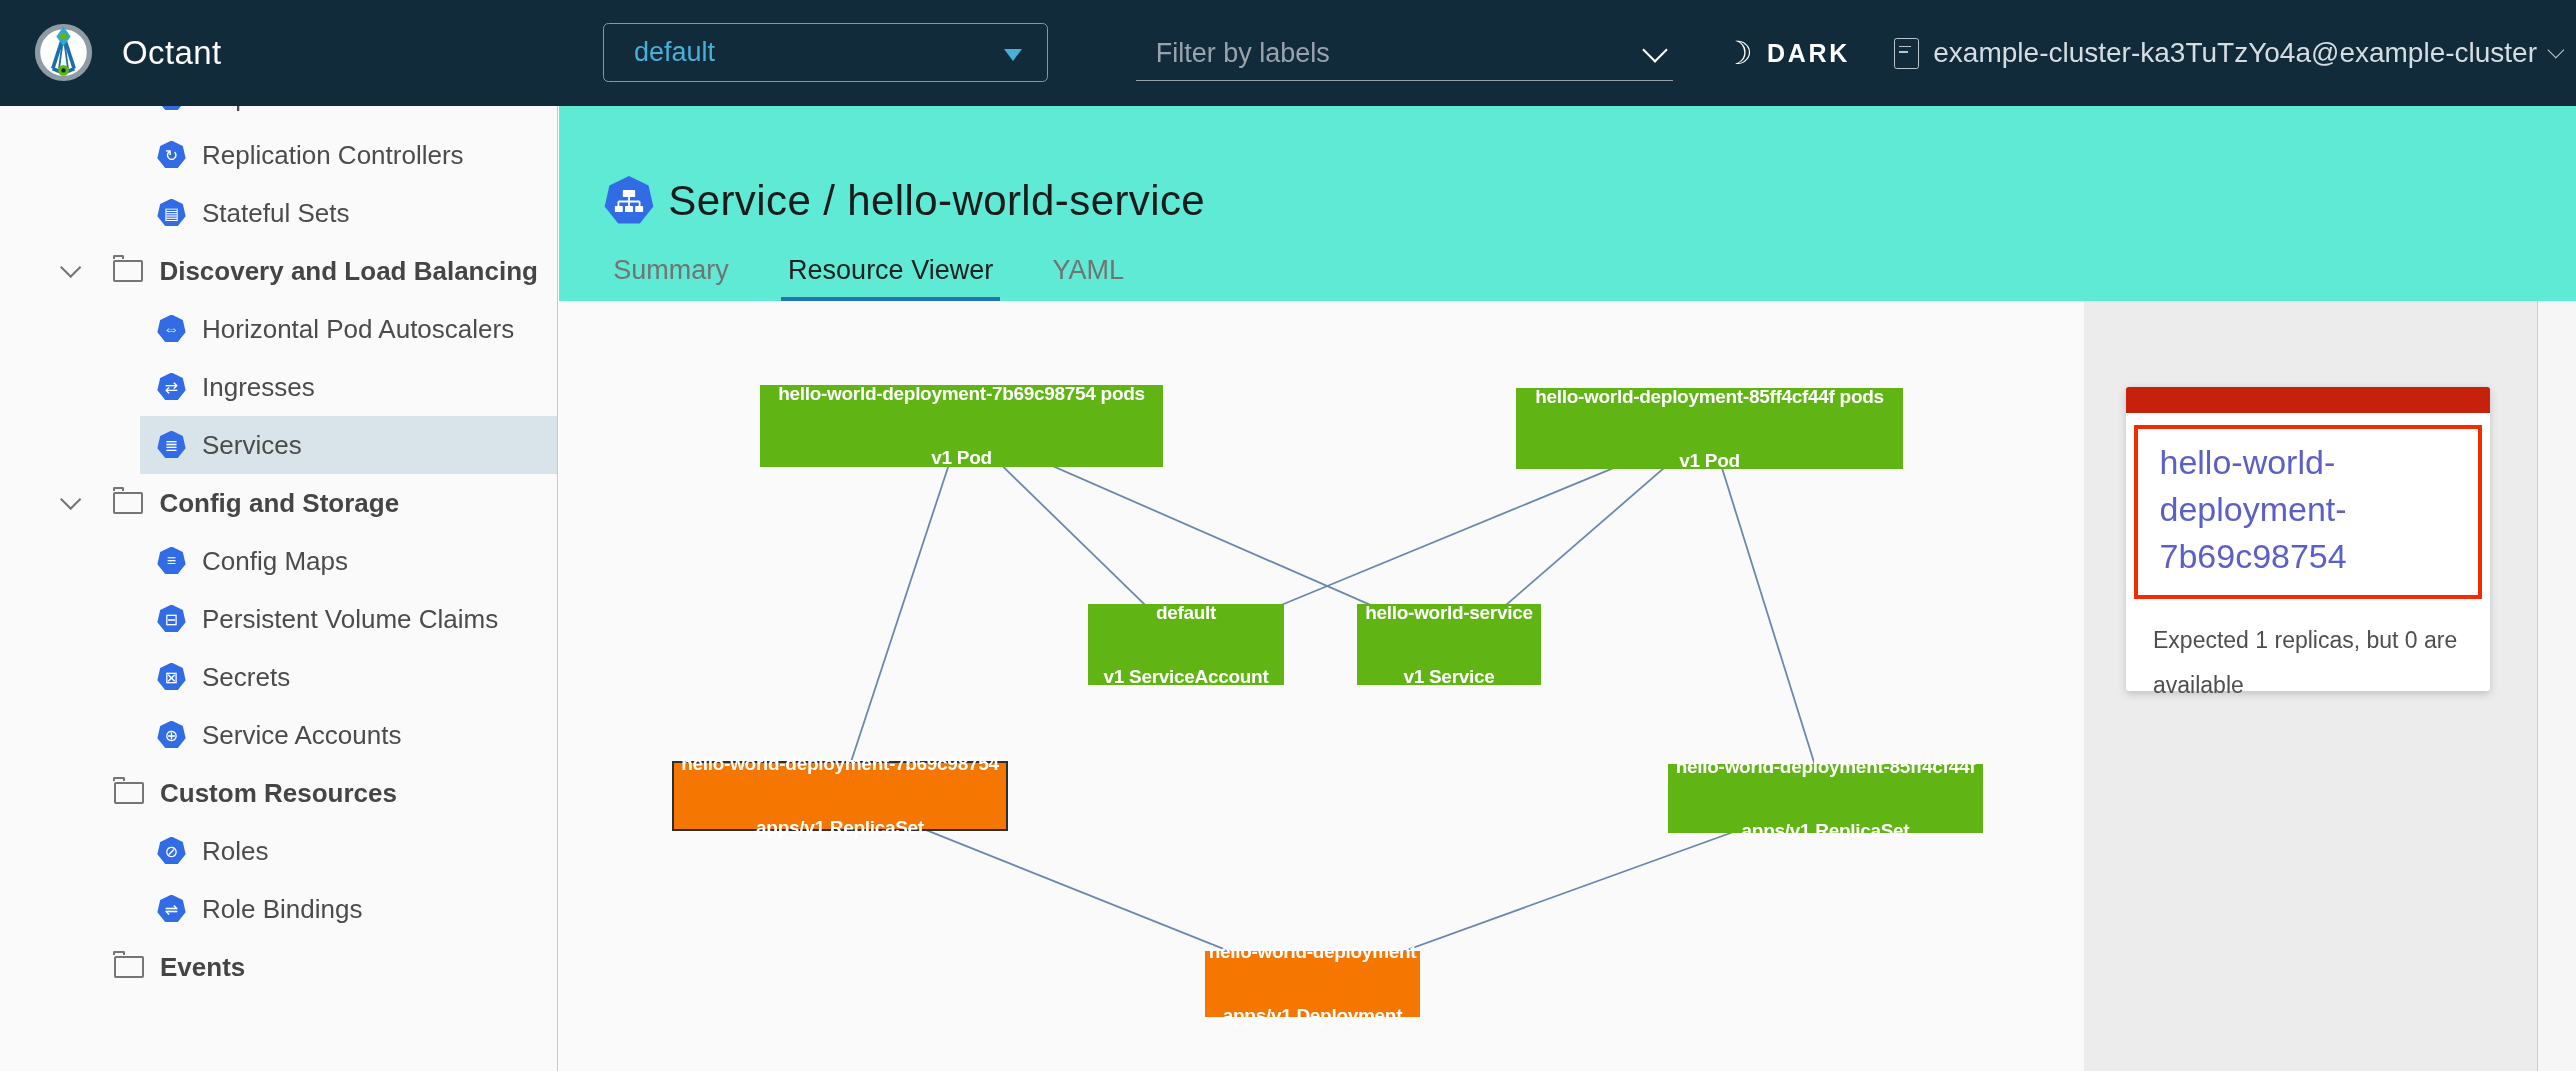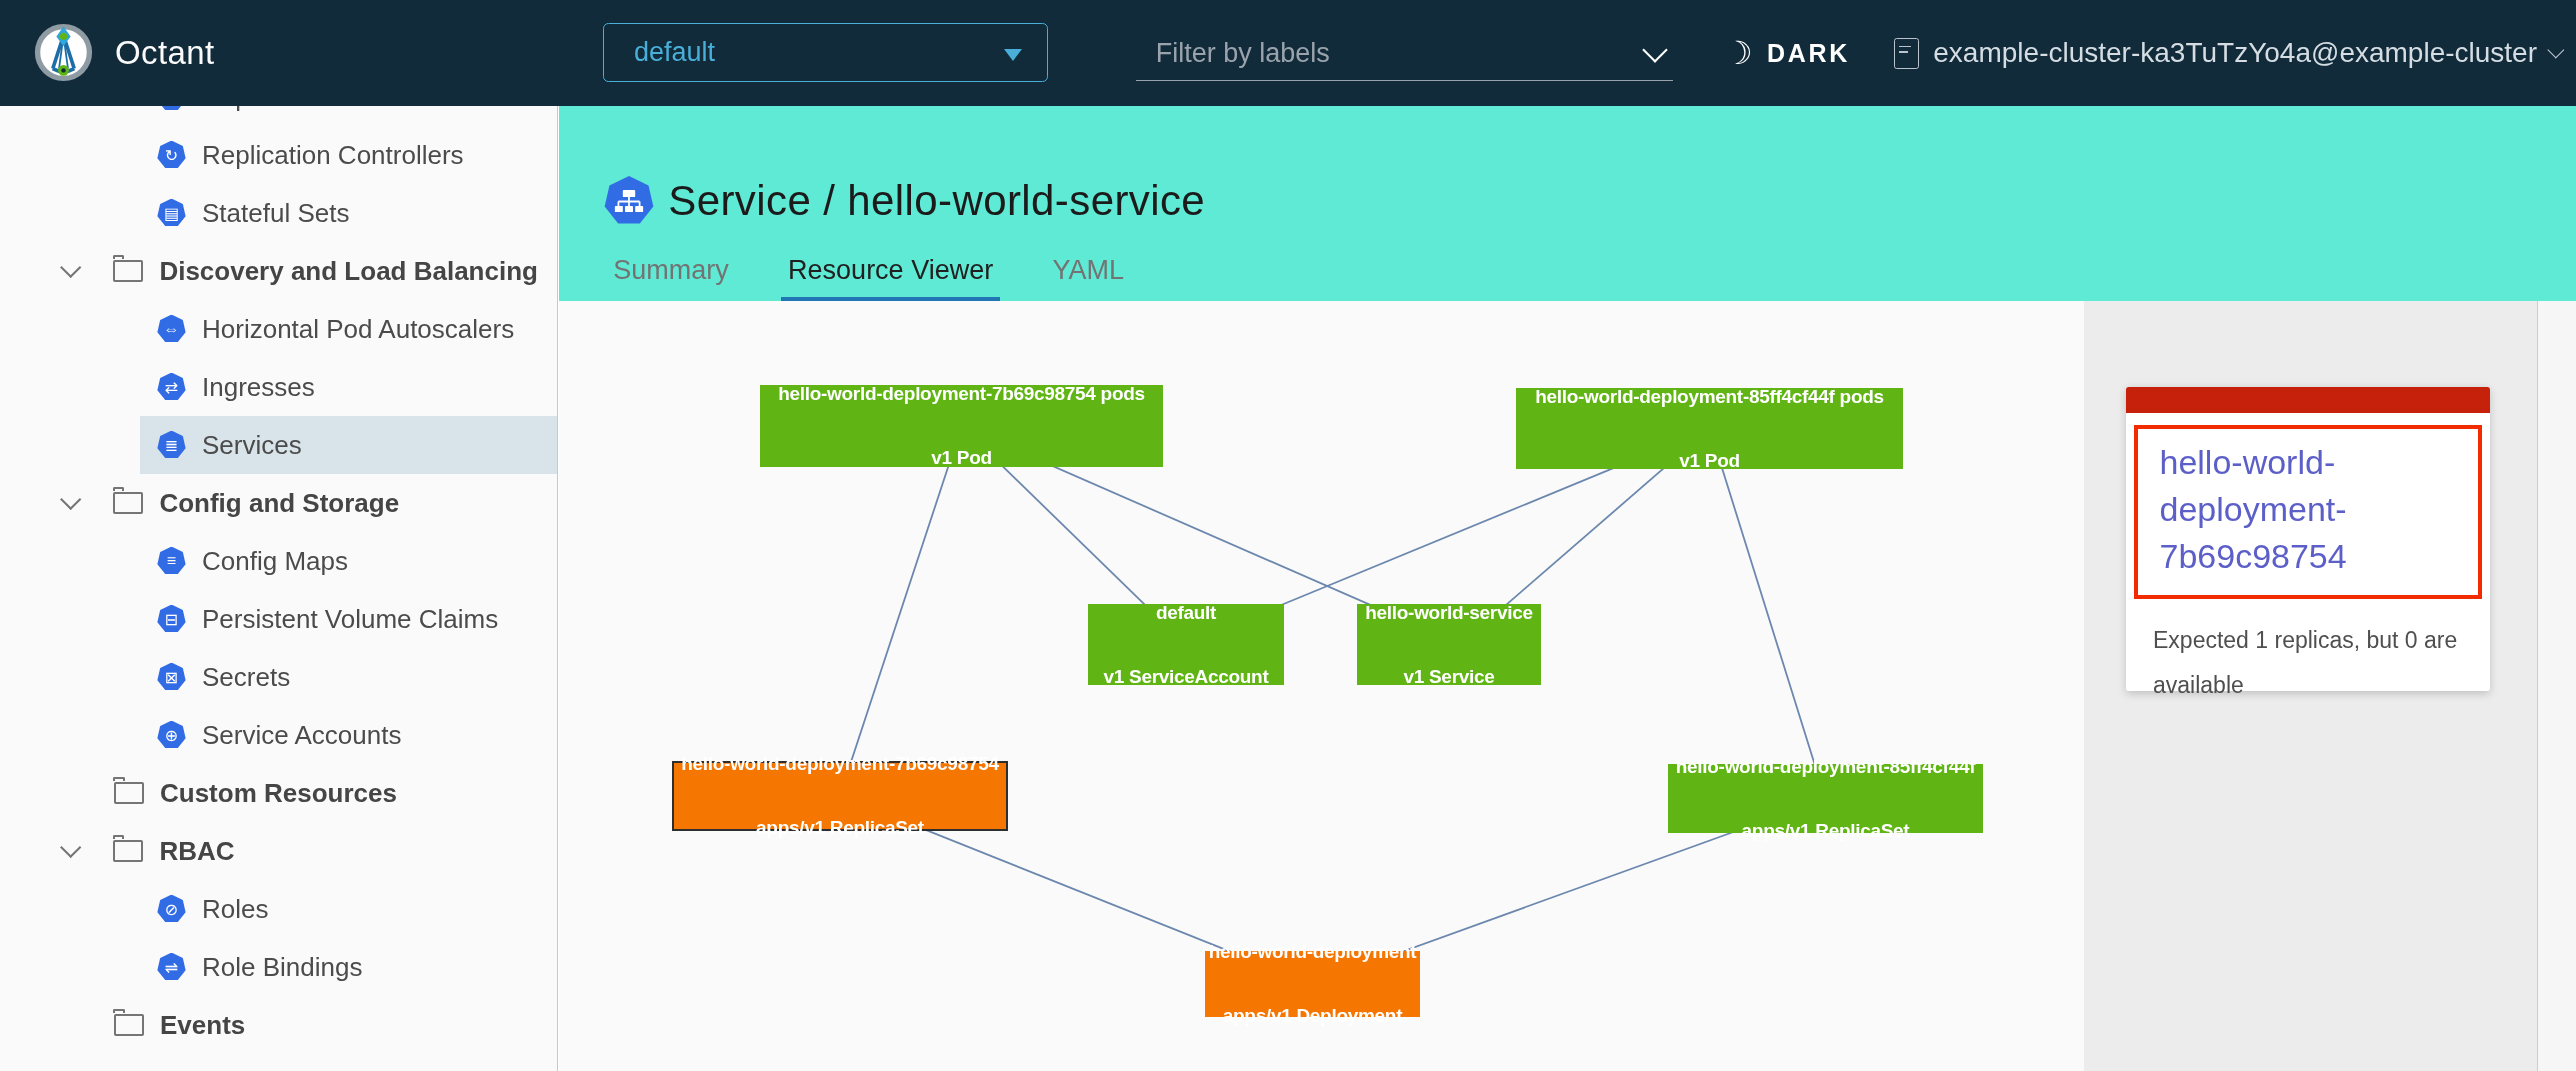--- a/index.html
+++ b/index.html
@@ -2,21 +2,21 @@
 <html style="font-size:14.3px"><head>
 <meta charset="utf-8">
 <style>
   html,body { margin:0; padding:0; background:#fff; }
   .app { position:relative; width:2576px; height:1072px; overflow:hidden;
          font-family:"Liberation Sans", sans-serif; background:#fff; }
 
   
   .topbar { position:absolute; left:0; top:0; width:2576px; height:106px; background:#112B3B; z-index:50; }
   .logo { position:absolute; left:34px; top:23px; width:59px; height:59px; }
-  .app-name { position:absolute; left:115px; top:0; height:106px; line-height:106px;
+  .app-name { position:absolute; left:122px; top:0; height:106px; line-height:106px;
               color:#FAFAFA; font-size:33px; letter-spacing:0.4px; }
   .ns-select { position:absolute; left:603px; top:23px; width:445px; height:59px; box-sizing:border-box;
                border:1.8px solid #49AFD9; border-radius:5.4px; display:flex; align-items:center; cursor:pointer; }
   .ns-value { margin-left:30px; color:#49AFD9; font-size:27px; }
   .ns-caret { position:absolute; right:25px; top:25px; width:0; height:0;
               border-left:9.8px solid transparent; border-right:9.8px solid transparent; border-top:12.5px solid #49AFD9; }
   .filter-wrap { position:absolute; left:1136px; top:30px; width:537px; height:50px; border-bottom:1.8px solid #97A2AB; }
   .filter-input { width:483px; height:45px; background:transparent; border:none; outline:none;
                   color:#E8EDF1; font-size:27px; font-family:"Liberation Sans",sans-serif; padding-left:19.7px; }
   .filter-input::placeholder { color:#9AA3AB; opacity:1; }
@@ -183,25 +183,20 @@
           <span class="slabel">Secrets</span>
         </div>
         <div class="srow item">
           <span class="hepta">⊕</span>
           <span class="slabel">Service Accounts</span>
         </div>
         <div class="srow section-plain">
           <span class="folder" style="margin-left: 0px;"></span>
           <span class="slabel">Custom Resources</span>
         </div>
-        <div class="srow section">
-          <span class="chevron-down"></span>
-          <span class="folder"></span>
-          <span class="slabel">RBAC</span>
-        </div>
         <div class="srow item">
           <span class="hepta">⊘</span>
           <span class="slabel">Roles</span>
         </div>
         <div class="srow item">
           <span class="hepta">⇌</span>
           <span class="slabel">Role Bindings</span>
         </div>
         <div class="srow section-plain">
           <span class="folder" style="margin-left: 0px;"></span>

